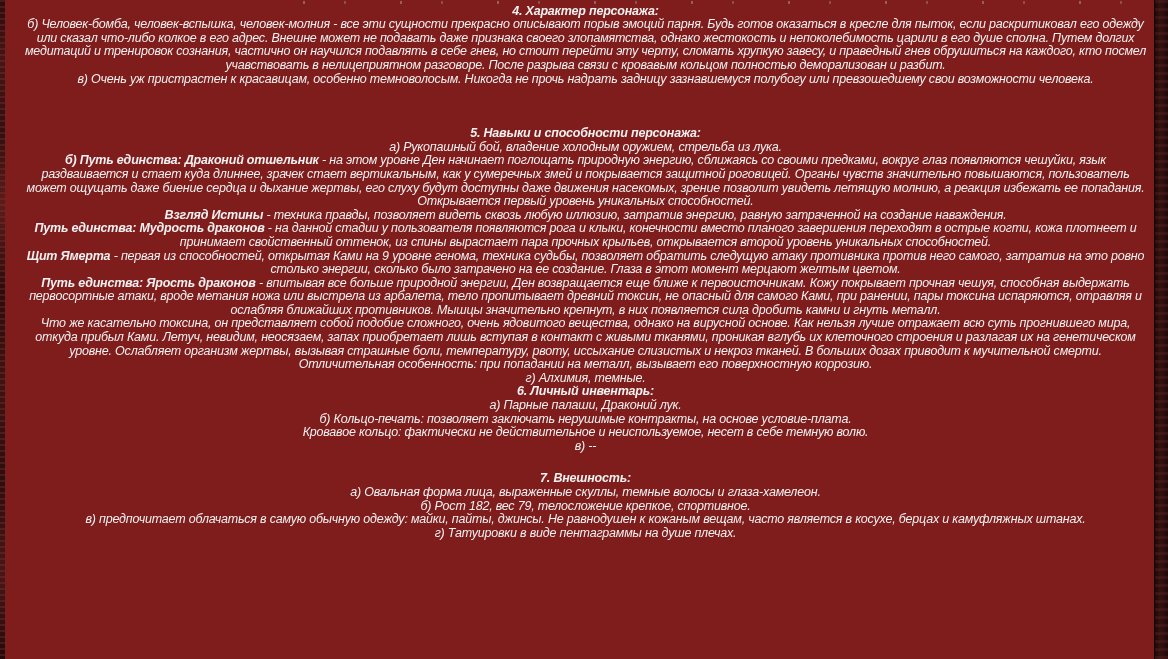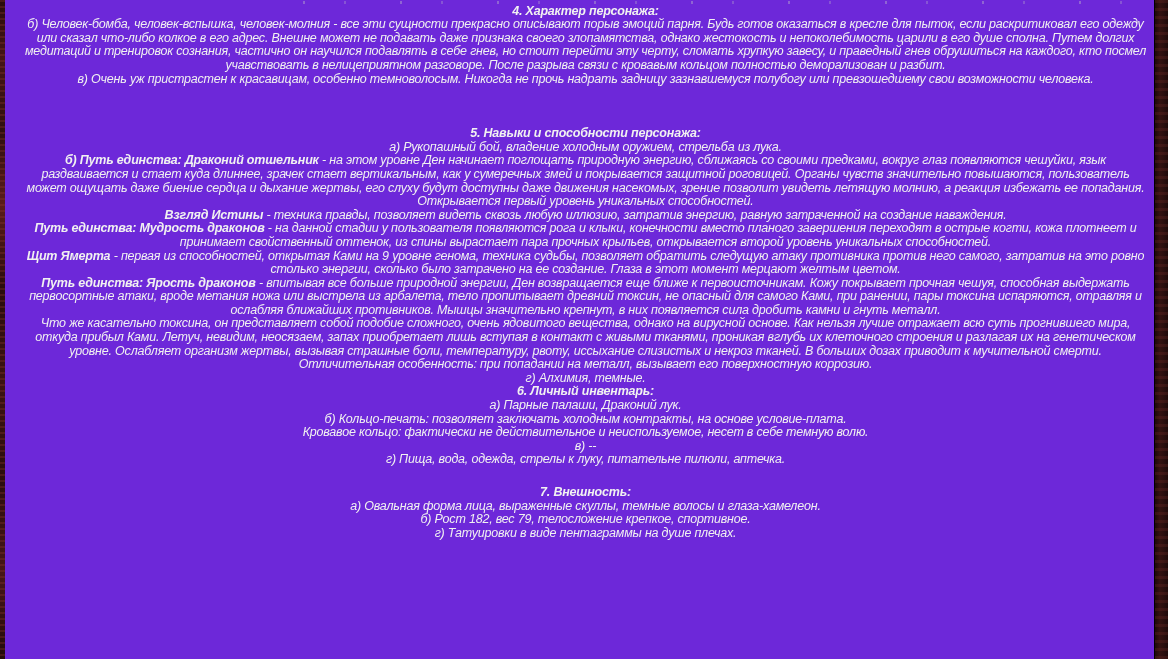--- a/index.html
+++ b/index.html
@@ -7,21 +7,21 @@
     padding: 0;
     width: 1168px;
     height: 659px;
     overflow: hidden;
     background: #020202;
     font-family: "Liberation Sans", "DejaVu Sans", sans-serif;
   }
   .page {
     position: absolute;
     inset: 0;
-    background: #6d28d9;
+    background: #7f1d1d;
   }
   .texture-strip {
     position: absolute;
     top: 0;
     bottom: 0;
     z-index: 2;
   }
   .texture-strip.left {
     left: 0;
     width: 5px;
@@ -94,26 +94,26 @@
         <div class="para"><span class="b">Взгляд Истины</span><span> - техника правды, позволяет видеть сквозь любую иллюзию, затратив энергию, равную затраченной на создание наваждения.</span></div>
         <div class="para"><span class="b">Путь единства: Мудрость драконов</span><span> - на данной стадии у пользователя появляются рога и клыки, конечности вместо планого завершения переходят в острые когти, кожа плотнеет и принимает свойственный оттенок, из спины вырастает пара прочных крыльев, открывается второй уровень уникальных способностей.</span></div>
         <div class="para"><span class="b">Щит Ямерта</span><span> - первая из способностей, открытая Ками на 9 уровне генома, техника судьбы, позволяет обратить следущую атаку противника против него самого, затратив на это ровно столько энергии, сколько было затрачено на ее создание. Глаза в этот момент мерцают желтым цветом.</span></div>
         <div class="para"><span class="b">Путь единства: Ярость драконов</span><span> - впитывая все больше природной энергии, Ден возвращается еще ближе к первоисточникам. Кожу покрывает прочная чешуя, способная выдержать первосортные атаки, вроде метания ножа или выстрела из арбалета, тело пропитывает древний токсин, не опасный для самого Ками, при ранении, пары токсина испаряются, отравляя и ослабляя ближайших противников. Мышцы значительно крепнут, в них появляется сила дробить камни и гнуть металл.</span></div>
         <div class="para"><span>Что же касательно токсина, он представляет собой подобие сложного, очень ядовитого вещества, однако на вирусной основе. Как нельзя лучше отражает всю суть прогнившего мира, откуда прибыл Ками. Летуч, невидим, неосязаем, запах приобретает лишь вступая в контакт с живыми тканями, проникая вглубь их клеточного строения и разлагая их на генетическом уровне. Ослабляет организм жертвы, вызывая страшные боли, температуру, рвоту, иссыхание слизистых и некроз тканей. В больших дозах приводит к мучительной смерти. Отличительная особенность: при попадании на металл, вызывает его поверхностную коррозию.</span></div>
         <div class="para"><span>г) Алхимия, темные.</span></div>
       </section>
       <section class="section section-6">
         <div class="section-title">6. Личный инвентарь:</div>
         <div class="para"><span>а) Парные палаши, Драконий лук.</span></div>
-        <div class="para"><span>б) Кольцо-печать: позволяет заключать холодным контракты, на основе условие-плата.</span></div>
+        <div class="para"><span>б) Кольцо-печать: позволяет заключать нерушимые контракты, на основе условие-плата.</span></div>
         <div class="para"><span>Кровавое кольцо: фактически не действительное и неиспользуемое, несет в себе темную волю.</span></div>
         <div class="para"><span>в) --</span></div>
-        <div class="para"><span>г) Пища, вода, одежда, стрелы к луку, питательне пилюли, аптечка.</span></div>
       </section>
       <section class="section section-7">
         <div class="section-title">7. Внешность:</div>
         <div class="para"><span>а) Овальная форма лица, выраженные скуллы, темные волосы и глаза-хамелеон.</span></div>
         <div class="para"><span>б) Рост 182, вес 79, телосложение крепкое, спортивное.</span></div>
+        <div class="para"><span>в) предпочитает облачаться в самую обычную одежду: майки, пайты, джинсы. Не равнодушен к кожаным вещам, часто является в косухе, берцах и камуфляжных штанах.</span></div>
         <div class="para"><span>г) Татуировки в виде пентаграммы на душе плечах.</span></div>
       </section>
     </div>
   <div class="texture-strip right"></div>
 </div>
 
 </body></html>

